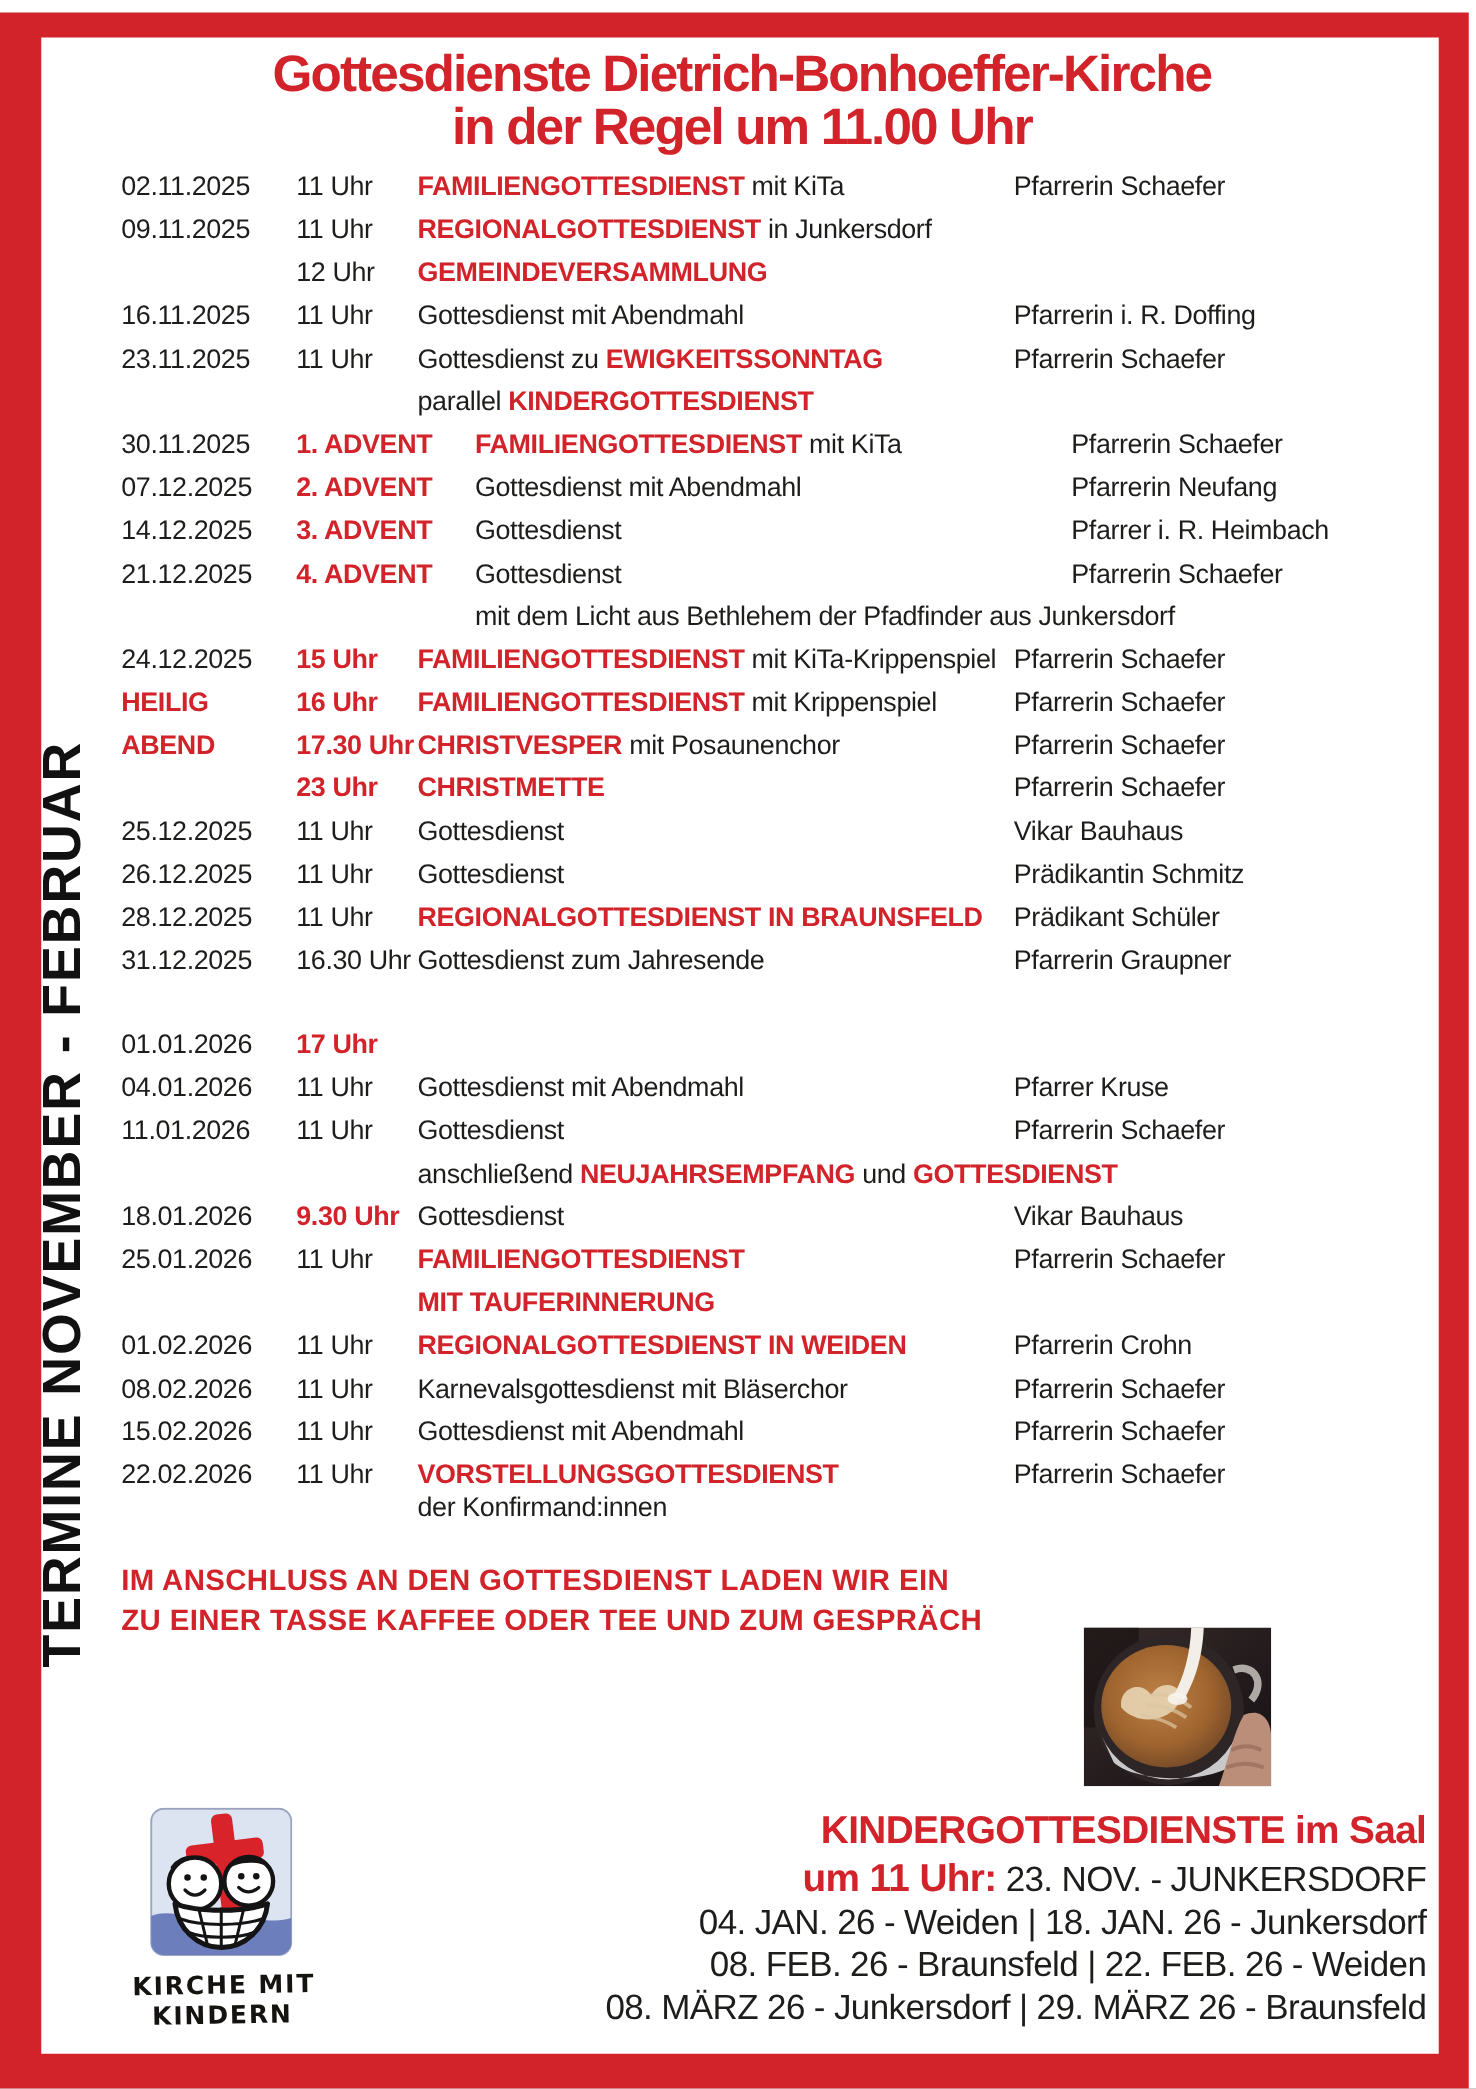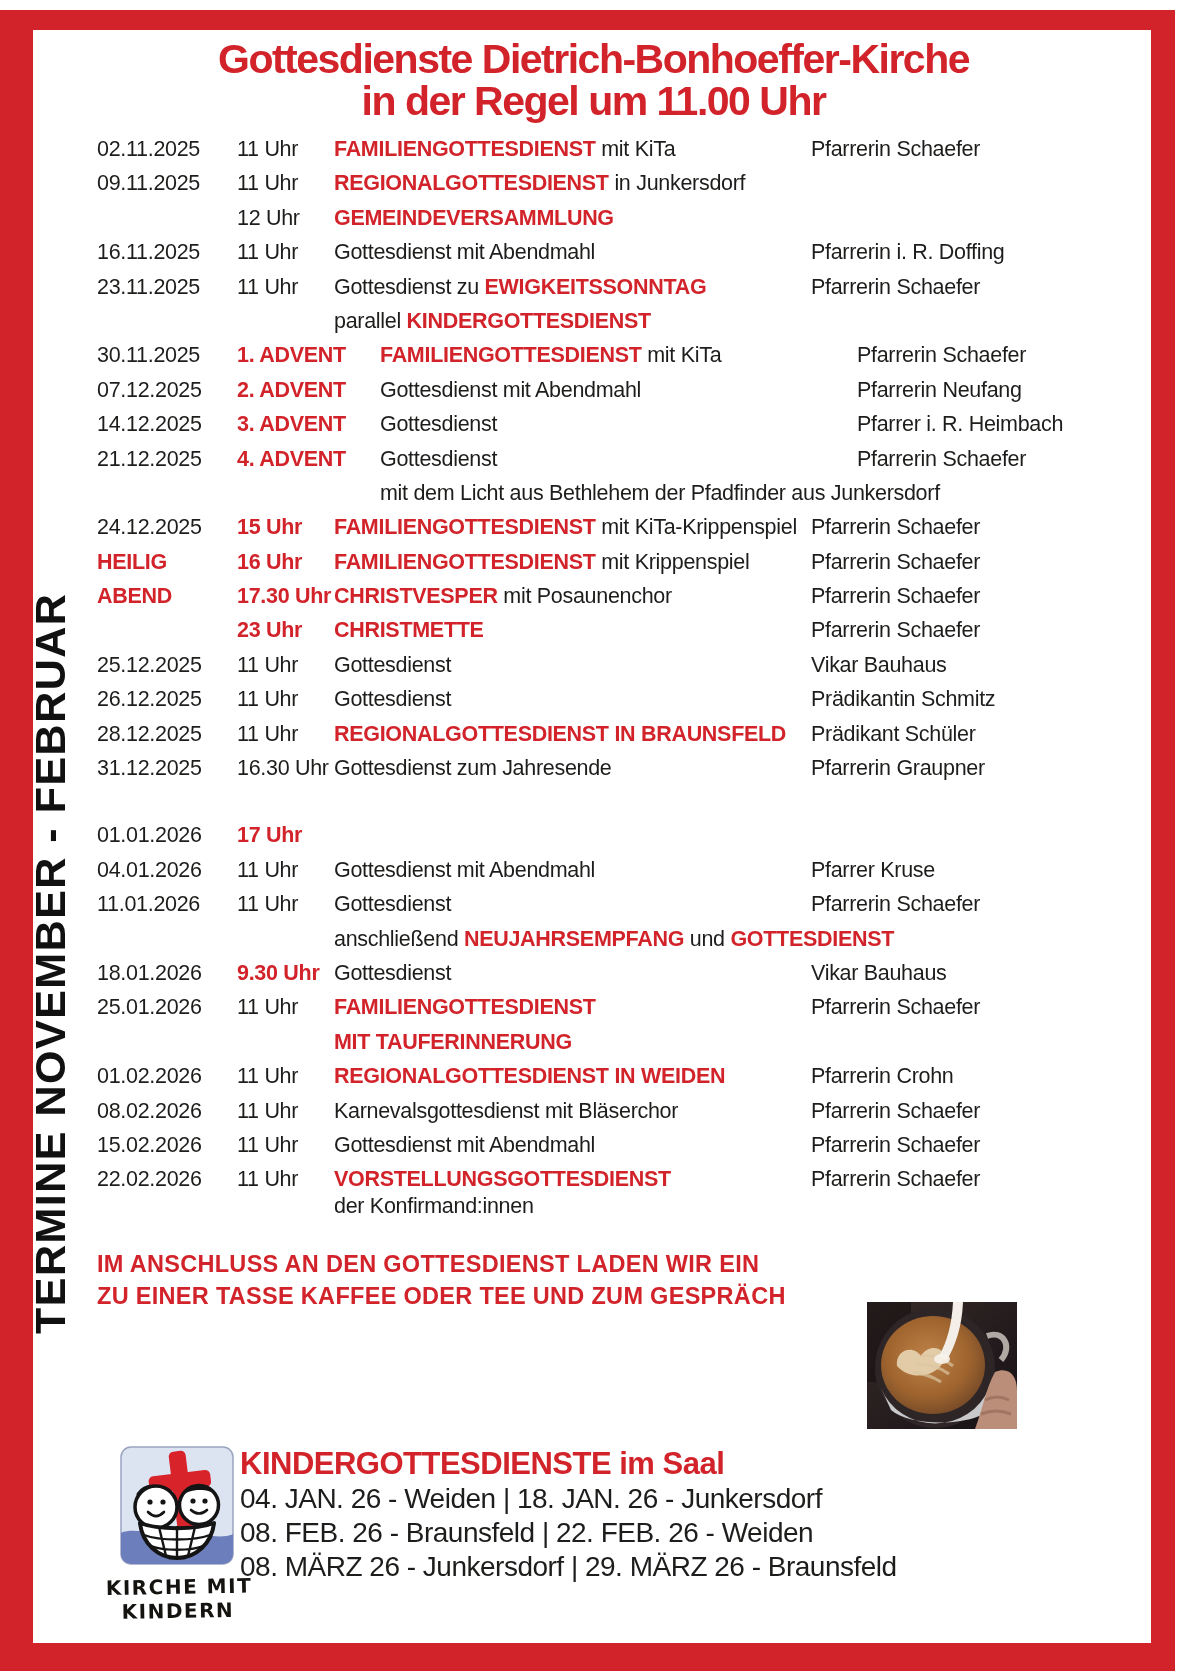--- a/index.html
+++ b/index.html
@@ -55,21 +55,21 @@
   }
   
   .coffee{position:absolute;left:867px;top:1302px;width:150px;height:127px;}
   
   .logo-wrap{position:absolute;left:120px;top:1446px;width:114px;text-align:right;}
   .logo-caption{
     font-family:"DejaVu Sans",sans-serif;font-weight:bold;color:#151310;
     font-size:20px;letter-spacing:1.5px;line-height:24px;margin-top:6px;
     transform:rotate(-1deg);white-space:nowrap;margin-left:-14px;
   }
-  .footer-text{position:absolute;left:240px;top:1446px;right:40px;}
+  .footer-text{position:absolute;left:240px;top:1446px;right:40px;text-align:right;}
   .f-heading{color:var(--red);font-weight:bold;font-size:31px;line-height:36px;letter-spacing:-0.5px;}
   .f-line2{margin-top:4px;font-size:28px;line-height:34px;letter-spacing:-0.5px;}
   .f-time{color:var(--red);font-weight:bold;font-size:31px;letter-spacing:-0.5px;}
   .f-entry{color:var(--ink);font-size:28px;}
   .f-list{font-size:28px;line-height:34px;letter-spacing:-0.5px;color:var(--ink);}
 </style>
 </head>
 <body>
 
 <div class="page">
@@ -341,18 +341,22 @@
       </g>
     </svg>
     <div class="logo-caption">
       <div>KIRCHE MIT</div>
       <div>KINDERN</div>
     </div>
   </div>
 
   <div class="footer-text">
     <div class="f-heading">KINDERGOTTESDIENSTE im Saal</div>
+    <div class="f-line2">
+      <span class="f-time">um 11 Uhr:</span>
+      <span class="f-entry">23. NOV. - JUNKERSDORF</span>
+    </div>
     <div class="f-list">04. JAN. 26 - Weiden | 18. JAN. 26 - Junkersdorf</div>
     <div class="f-list">08. FEB. 26 - Braunsfeld | 22. FEB. 26 - Weiden</div>
     <div class="f-list">08. MÄRZ 26 - Junkersdorf | 29. MÄRZ 26 - Braunsfeld</div>
   </div>
 
 </div>
 
 </body></html>

